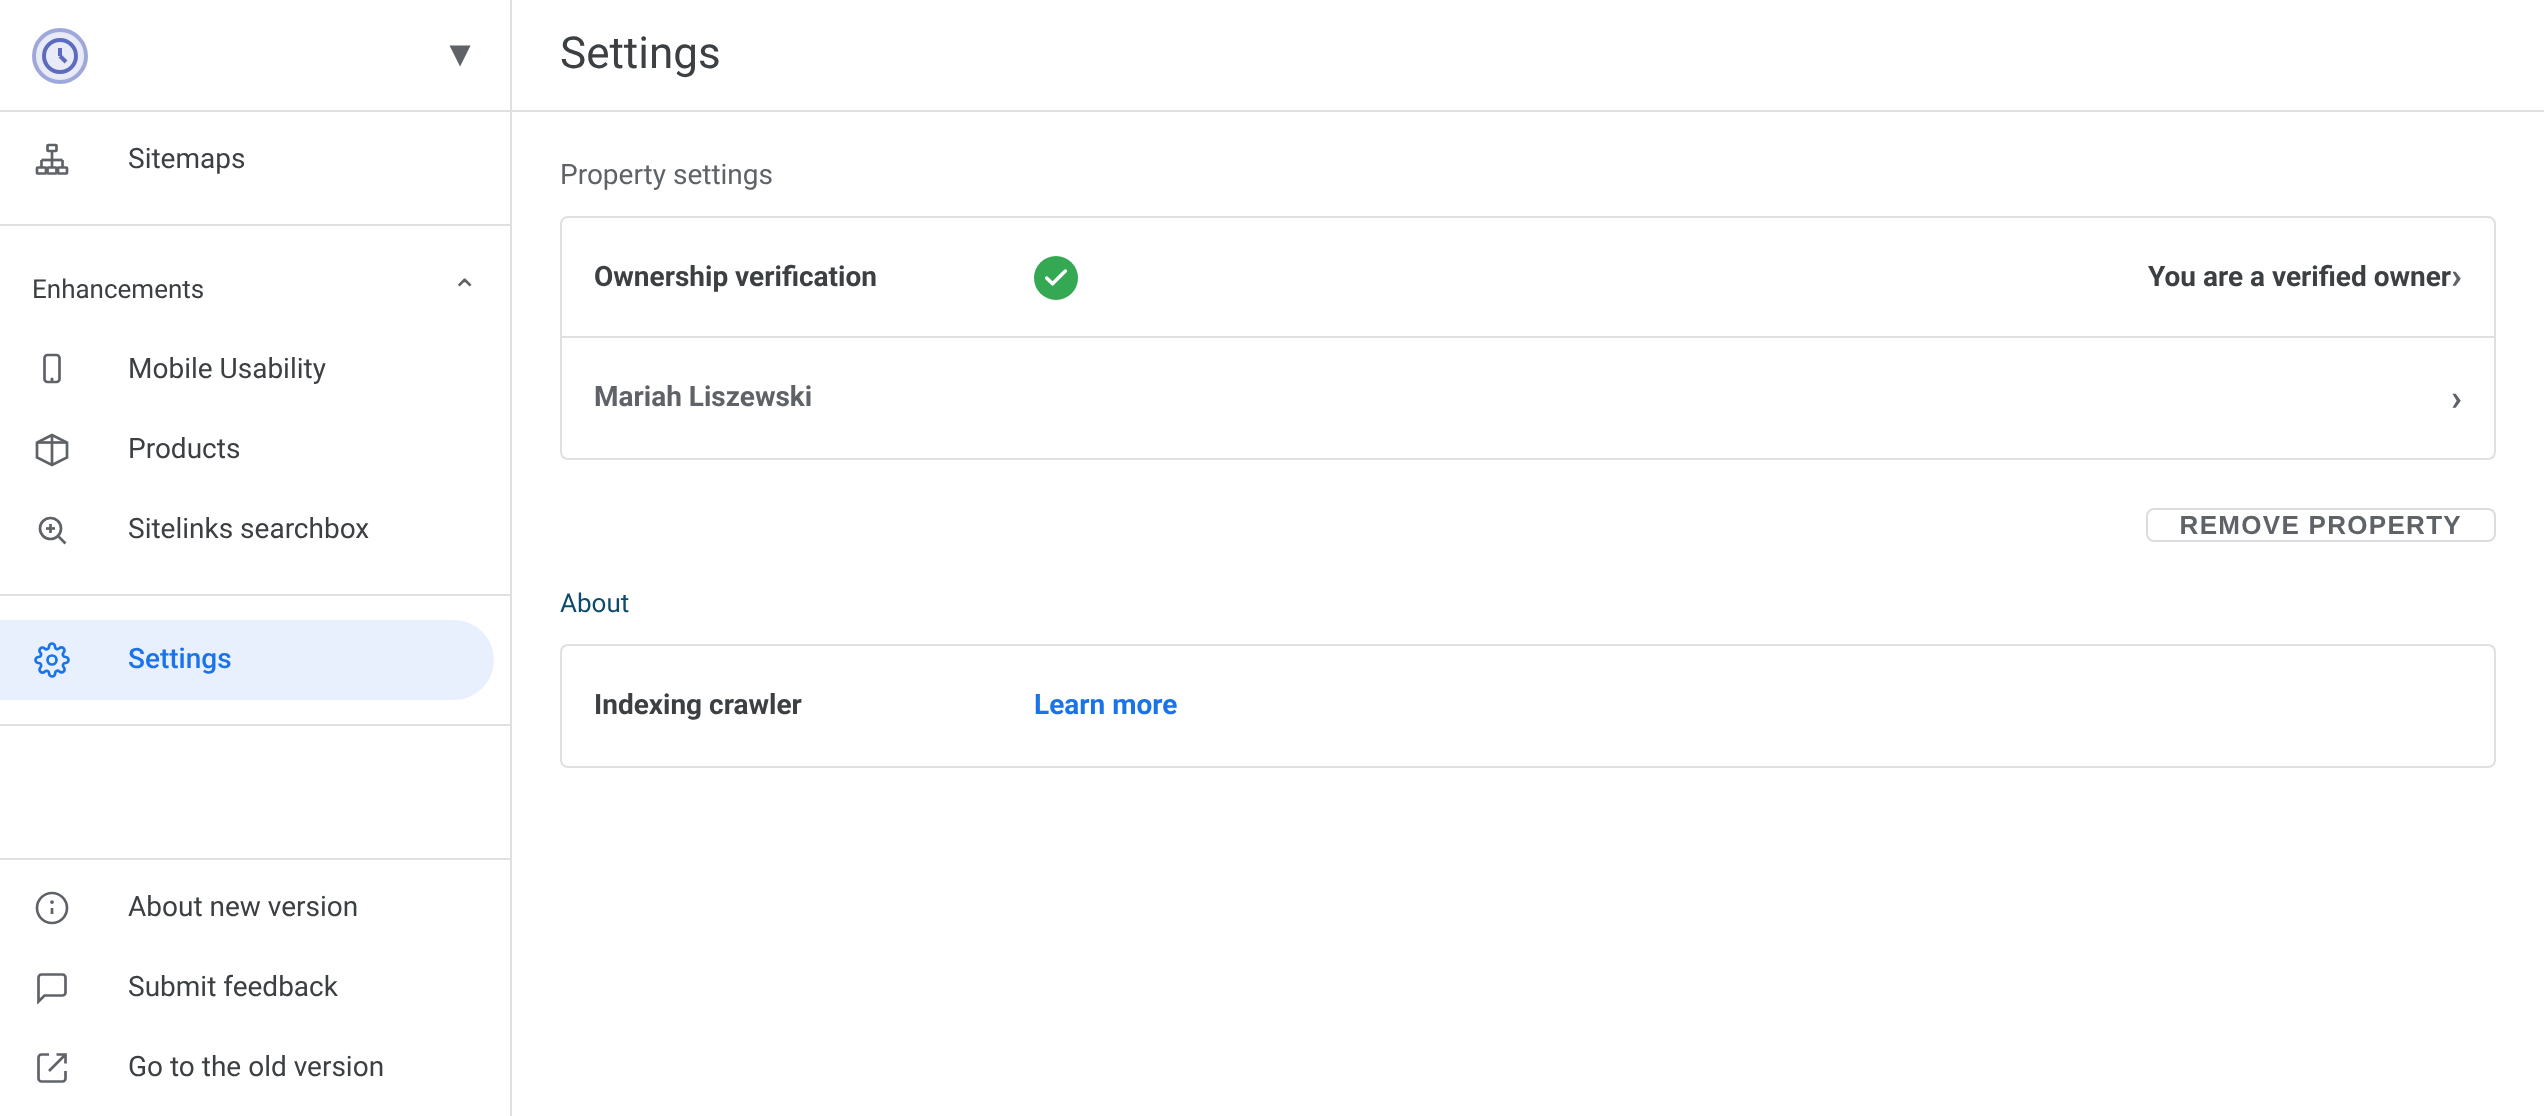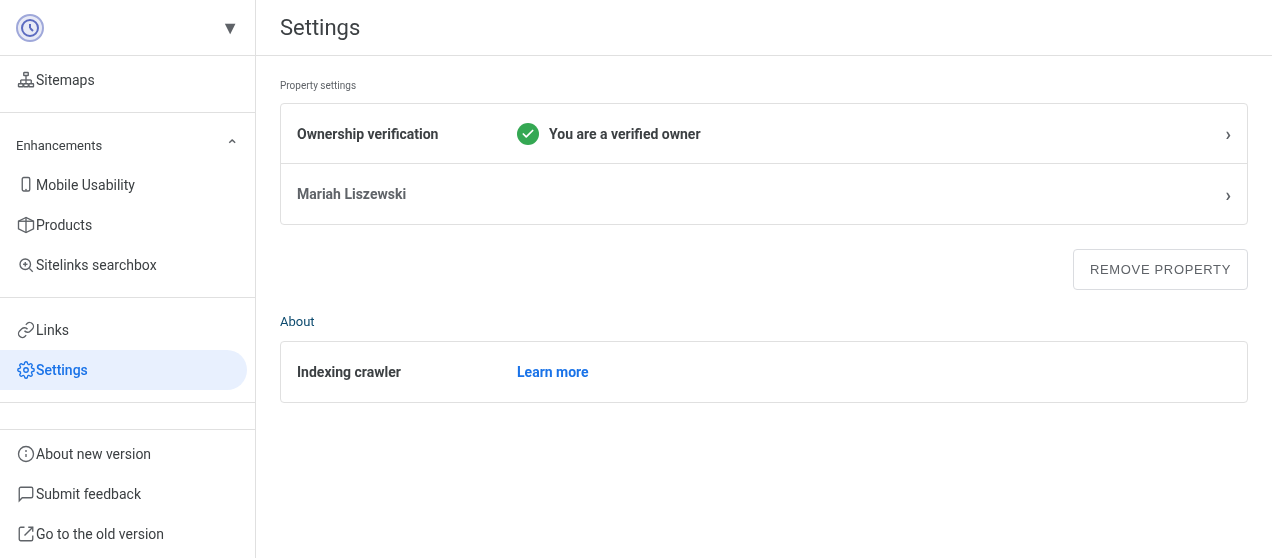--- a/index.html
+++ b/index.html
@@ -59,21 +59,21 @@
       cursor: pointer;
     }
 
     .sidebar-section {
       padding: 4px 0;
     }
 
     .sidebar-item {
       display: flex;
       align-items: center;
-      gap: 0;
+      gap: 28px;
       padding: 0 16px;
       height: 40px;
       cursor: pointer;
       color: #3c4043;
       font-size: 14px;
       border-radius: 0 20px 20px 0;
       margin-right: 8px;
       transition: background 0.1s;
     }
 
@@ -149,21 +149,21 @@
       font-size: 22px;
       font-weight: 400;
       color: #3c4043;
     }
 
     .main-content {
       padding: 24px 24px;
     }
 
     .section-label {
-      font-size: 10px;
+      font-size: 14px;
       color: #5f6368;
       margin-bottom: 12px;
     }
 
     .card {
       border: 1px solid #e0e0e0;
       border-radius: 4px;
       background: #fff;
       margin-bottom: 24px;
       font-weight: bold;
@@ -189,20 +189,21 @@
       flex-shrink: 0;
     }
 
     .card-row-content {
       flex: 1;
       display: flex;
       align-items: center;
       gap: 10px;
       font-size: 14px;
       color: #3c4043;
+      justify-content: space-between;
     }
 
     .verified-icon {
       width: 22px;
       height: 22px;
       background: #34a853;
       border-radius: 50%;
       display: flex;
       align-items: center;
       justify-content: center;
@@ -227,23 +228,23 @@
     .remove-property-btn {
       display: flex;
       justify-content: flex-end;
       margin-bottom: 24px;
     }
 
     .btn-remove {
       background: #fff;
       border: 1px solid #dadce0;
       border-radius: 4px;
-      padding: 12px 16px;
+      padding: 0 16px;
       font-size: 13px;
-      font-weight: 400;
+      font-weight: 700;
       color: #5f6368;
       letter-spacing: 0.05em;
       cursor: pointer;
       text-transform: uppercase;
     }
 
     .about-section-label {
       font-size: 13px;
       color: #0c4a6e;
       margin-bottom: 12px;
@@ -326,29 +327,20 @@
           <line x1="11" y1="8" x2="11" y2="14"></line>
         </svg>
       </span>
       <span>Sitelinks searchbox</span>
     </div>
   </div>
 
   <div class="divider"></div>
 
   <div class="sidebar-section">
-    <div class="sidebar-item">
-      <span class="icon">
-        <svg viewBox="0 0 24 24" fill="none" stroke="currentColor" stroke-width="1.8">
-          <path d="M10 13a5 5 0 007.54.54l3-3a5 5 0 00-7.07-7.07l-1.72 1.71"></path>
-          <path d="M14 11a5 5 0 00-7.54-.54l-3 3a5 5 0 007.07 7.07l1.71-1.71"></path>
-        </svg>
-      </span>
-      <span>Links</span>
-    </div>
     <div class="sidebar-item active">
       <span class="icon">
         <svg viewBox="0 0 24 24" fill="none" stroke="#1a73e8" stroke-width="1.8">
           <circle cx="12" cy="12" r="3"></circle>
           <path d="M19.4 15a1.65 1.65 0 00.33 1.82l.06.06a2 2 0 010 2.83 2 2 0 01-2.83 0l-.06-.06a1.65 1.65 0 00-1.82-.33 1.65 1.65 0 00-1 1.51V21a2 2 0 01-4 0v-.09A1.65 1.65 0 009 19.4a1.65 1.65 0 00-1.82.33l-.06.06a2 2 0 01-2.83-2.83l.06-.06A1.65 1.65 0 004.68 15a1.65 1.65 0 00-1.51-1H3a2 2 0 010-4h.09A1.65 1.65 0 004.6 9a1.65 1.65 0 00-.33-1.82l-.06-.06a2 2 0 012.83-2.83l.06.06A1.65 1.65 0 009 4.68a1.65 1.65 0 001-1.51V3a2 2 0 014 0v.09a1.65 1.65 0 001 1.51 1.65 1.65 0 001.82-.33l.06-.06a2 2 0 012.83 2.83l-.06.06A1.65 1.65 0 0019.4 9a1.65 1.65 0 001.51 1H21a2 2 0 010 4h-.09a1.65 1.65 0 00-1.51 1z"></path>
         </svg>
       </span>
       <span>Settings</span>
     </div>
   </div>

